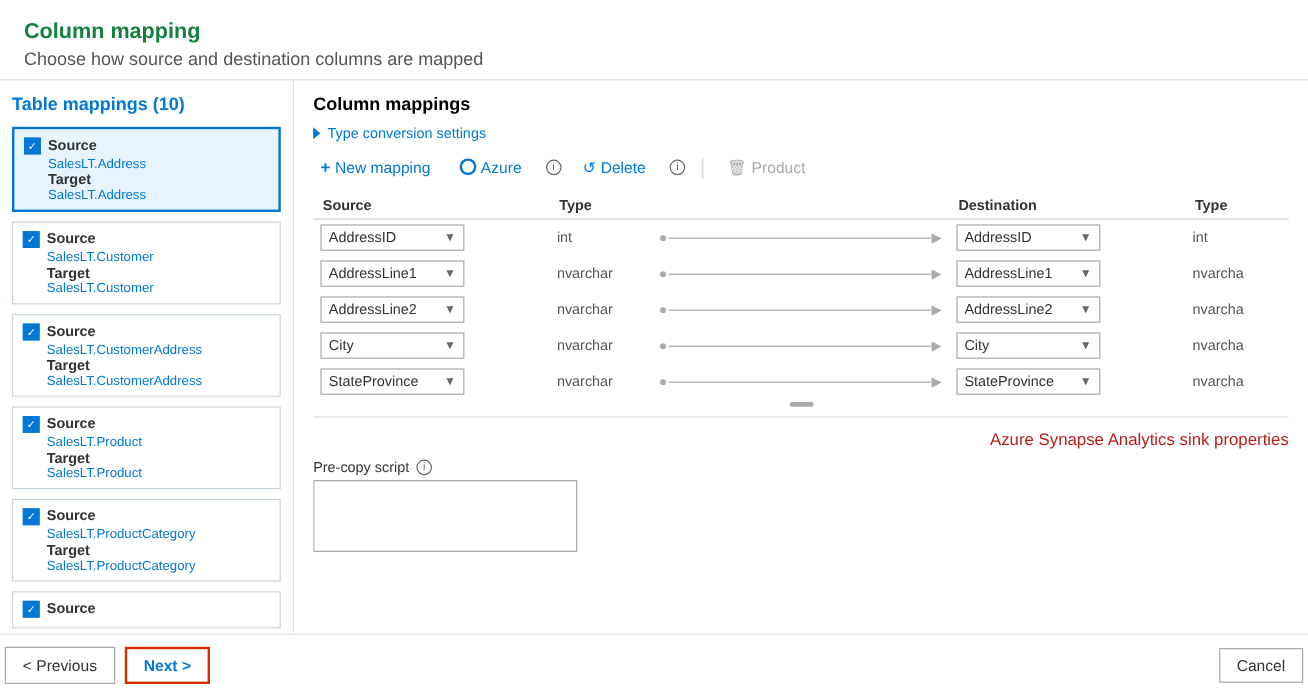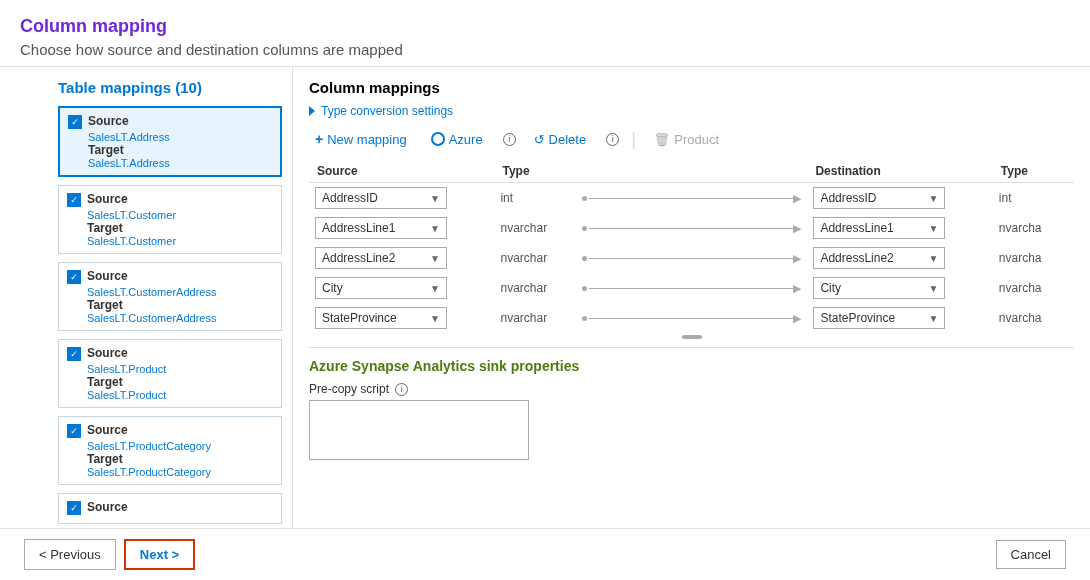--- a/index.html
+++ b/index.html
@@ -1,24 +1,24 @@
 <!DOCTYPE html>
 <html><head>
   <meta charset="utf-8">
   <style>
     * { box-sizing: border-box; margin: 0; padding: 0; }
     body { font-family: 'Segoe UI', Arial, sans-serif; font-size: 13px; background: #fff; color: #333; width: 1090px; height: 580px; overflow: hidden; }
 
     .page-container { display: flex; flex-direction: column; height: 580px; }
 
     .page-header { padding: 16px 20px 8px 20px; border-bottom: 1px solid #e0e0e0; }
-    .page-title { font-size: 18px; font-weight: 600; color: #6d28d9; margin-bottom: 4px; }
+    .page-title { font-size: 18px; font-weight: 600; color: #15803d; margin-bottom: 4px; }
     .page-subtitle { font-size: 15px; color: #555; }
 
-    .main-area { display: flex; flex: 1; overflow: hidden; padding-left: 48px; }
+    .main-area { display: flex; flex: 1; overflow: hidden; }
 
     
     .left-panel { width: 245px; border-right: 1px solid #e0e0e0; padding: 12px 10px; overflow-y: auto; flex-shrink: 0; }
     .panel-title { font-size: 15px; font-weight: 600; color: #0078d4; margin-bottom: 10px; }
 
     .mapping-item { margin-bottom: 8px; padding: 6px 8px; border: 1px solid #c8d6e0; background: #fff; }
     .mapping-item.selected { border: 2px solid #0078d4; background: #e8f4fd; }
     .mapping-item .row { display: flex; align-items: flex-start; margin-bottom: 2px; }
     .mapping-item .checkbox { width: 14px; height: 14px; background: #0078d4; border: 1px solid #0078d4; display: inline-flex; align-items: center; justify-content: center; margin-right: 6px; flex-shrink: 0; margin-top: 1px; }
     .mapping-item .checkbox::after { content: '✓'; color: white; font-size: 9px; }
@@ -46,41 +46,41 @@
     .mapping-table { width: 100%; border-collapse: collapse; }
     .mapping-table th { text-align: left; padding: 4px 8px; font-weight: 600; font-size: 12px; color: #333; border-bottom: 1px solid #ddd; }
     .mapping-table td { padding: 4px 6px; vertical-align: middle; font-size: 12px; }
 
     .col-source { width: 160px; }
     .col-type-src { width: 70px; }
     .col-arrow { width: 200px; }
     .col-dest { width: 160px; }
     .col-type-dst { width: 70px; }
 
-    .select-dropdown { width: 132px; border: 1px solid #aaa; padding: 3px 6px; font-size: 12px; background: #fff; display: flex; align-items: center; justify-content: space-between; cursor: pointer; }
+    .select-dropdown { width: 120px; border: 1px solid #aaa; padding: 3px 6px; font-size: 12px; background: #fff; display: flex; align-items: center; justify-content: space-between; cursor: pointer; }
     .select-dropdown .caret { color: #666; font-size: 10px; }
 
     .arrow-line { display: flex; align-items: center; width: 100%; }
     .arrow-line .line { flex: 1; height: 1px; background: #aaa; }
     .arrow-line .arrowhead { color: #aaa; font-size: 11px; }
     .arrow-line .dot-left { width: 5px; height: 5px; border-radius: 50%; background: #aaa; margin-right: 2px; }
 
     .type-text { color: #555; font-size: 12px; }
 
     .scroll-indicator { display: flex; justify-content: center; margin: 2px 0; }
     .scroll-indicator span { width: 20px; height: 4px; background: #aaa; border-radius: 2px; }
 
     
     .sink-section { margin-top: 6px; border-top: 1px solid #e0e0e0; padding-top: 10px; }
-    .sink-title { font-size: 14px; font-weight: 700; color: #4d7c0f; margin-bottom: 8px; }
+    .sink-title { font-size: 14px; font-weight: 400; color: #b91c1c; margin-bottom: 8px; text-align: right; }
     .sink-label { font-size: 12px; color: #333; margin-bottom: 4px; display: flex; align-items: center; gap: 4px; }
     .sink-textarea { width: 220px; height: 60px; border: 1px solid #aaa; resize: none; font-size: 12px; padding: 4px; }
 
     
-    .page-footer { display: flex; align-items: center; padding: 10px 24px; border-top: 1px solid #e0e0e0; justify-content: space-between; }
+    .page-footer { display: flex; align-items: center; padding: 10px 4px; border-top: 1px solid #e0e0e0; justify-content: space-between; }
     .footer-left { display: flex; gap: 8px; }
     .btn-secondary { border: 1px solid #aaa; background: #fff; padding: 6px 14px; font-size: 13px; cursor: pointer; color: #333; }
     .btn-primary { border: 2px solid #d43000; background: #fff; padding: 6px 14px; font-size: 13px; cursor: pointer; color: #0078d4; font-weight: 600; }
     .btn-cancel { border: 1px solid #aaa; background: #fff; padding: 6px 14px; font-size: 13px; cursor: pointer; color: #333; }
   </style>
 </head>
 <body>
 
 <div class="page-container">
 

